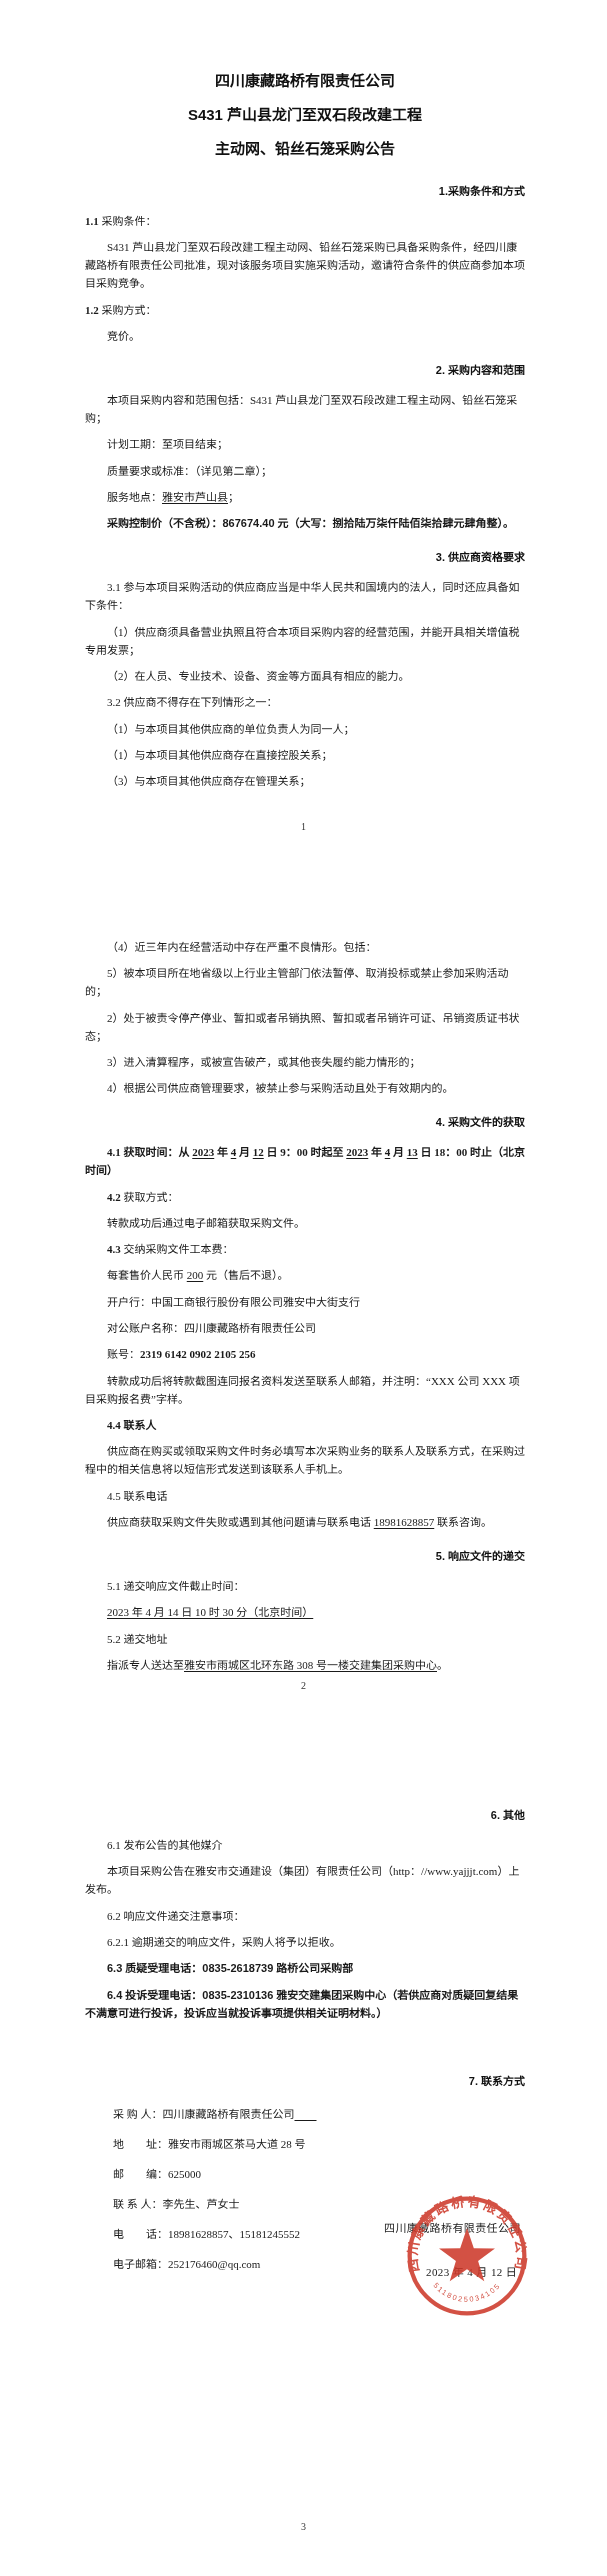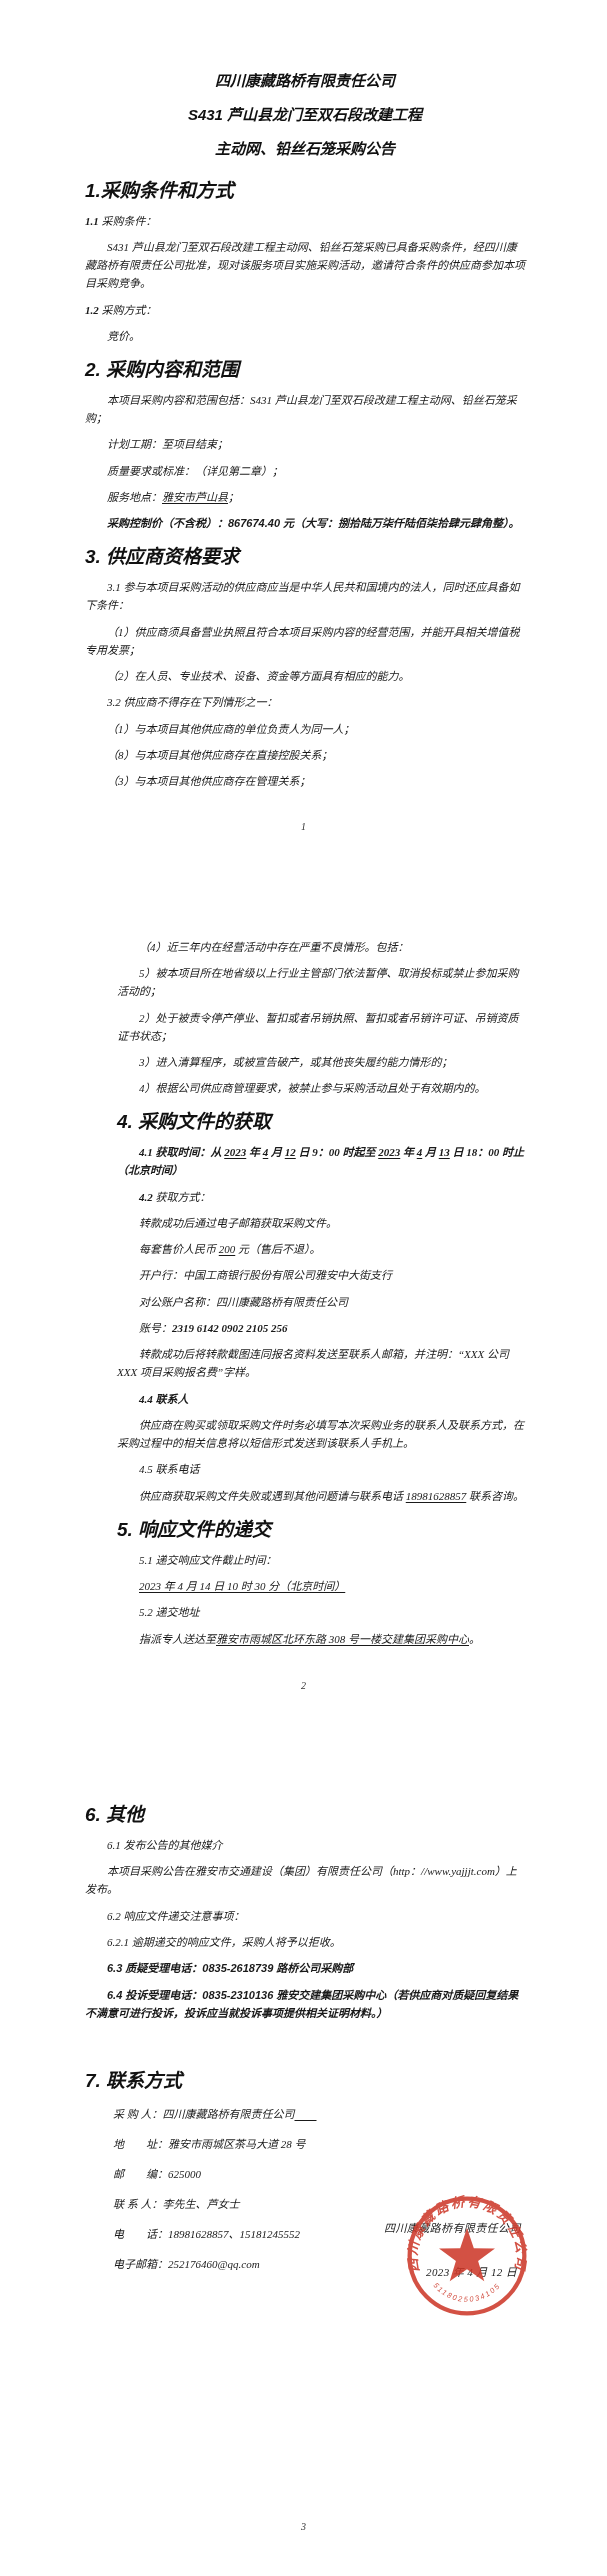--- a/index.html
+++ b/index.html
@@ -1,38 +1,37 @@
 <!DOCTYPE html>
 <html lang="zh-CN" style="font-size:12px"><head>
 <meta charset="utf-8">
 <style>
   html,body{margin:0;padding:0;background:#ffffff;}
   .doc{
     width:607px;margin:0 auto;background:#14532d;
     font-family:"Liberation Serif","DejaVu Serif",serif;
     color:#1a1a1a;
-    font-style:italic;
   }
   .pg{position:relative;width:607px;overflow:hidden;background:#ffffff;}
   .pg1{height:859px;}
   .pg2{height:858px;}
   .pg3{height:859px;}
   .content{padding:0 82px 0 85px;}
   .pg1 .content{padding-top:64px;}
-  .pg2 .content{padding-top:79px;margin-left:32px;}
+  .pg2 .content{padding-top:79px;}
   .pg3 .content{padding-top:73px;}
 
   .title-line{
     text-align:center;font-family:"Liberation Sans","DejaVu Sans",sans-serif;
     font-weight:bold;font-size:15px;line-height:34px;color:#111;
   }
   h2.sec{
     font-family:"Liberation Sans","DejaVu Sans",sans-serif;
-    font-size:19px;font-weight:bold;color:#111;
-    margin:15px 0 10.6px 0;line-height:20.5px;
+    font-size:11px;font-weight:bold;color:#111;
+    margin:15px 0 10.6px 0;line-height:20.5px;text-align:right;
   }
   p{font-size:11px;line-height:18px;margin:0 0 8.3px 0;color:#1a1a1a;}
   p.ind{text-indent:2em;}
   p.noind{text-indent:0;}
   .boldline{font-weight:bold;font-family:"Liberation Sans","DejaVu Sans",sans-serif;}
   .uline{text-decoration:underline;text-underline-offset:2.3px;}
   span.b{font-weight:bold;}
   span.u{text-decoration:underline;text-underline-offset:2.3px;}
 
   .contact p{line-height:24px;margin:6px;}
@@ -78,38 +77,39 @@
       <p class="ind">质量要求或标准：（详见第二章）；</p>
       <p class="ind"><span>服务地点：</span><span class="u">雅安市芦山县</span><span>；</span></p>
       <p class="ind boldline">采购控制价（不含税）：867674.40 元（大写：捌拾陆万柒仟陆佰柒拾肆元肆角整）。</p>
 
       <h2 class="sec">3. 供应商资格要求</h2>
       <p class="ind">3.1 参与本项目采购活动的供应商应当是中华人民共和国境内的法人，同时还应具备如下条件：</p>
       <p class="ind">（1）供应商须具备营业执照且符合本项目采购内容的经营范围，并能开具相关增值税专用发票；</p>
       <p class="ind">（2）在人员、专业技术、设备、资金等方面具有相应的能力。</p>
       <p class="ind">3.2 供应商不得存在下列情形之一：</p>
       <p class="ind">（1）与本项目其他供应商的单位负责人为同一人；</p>
-      <p class="ind">（8）与本项目其他供应商存在直接控股关系；</p>
+      <p class="ind">（1）与本项目其他供应商存在直接控股关系；</p>
       <p class="ind">（3）与本项目其他供应商存在管理关系；</p>
     </div>
     <div class="pgnum">1</div>
   </div>
 
   <div class="pg pg2">
     <div class="content">
       <p class="ind">（4）近三年内在经营活动中存在严重不良情形。包括：</p>
       <p class="ind">5）被本项目所在地省级以上行业主管部门依法暂停、取消投标或禁止参加采购活动的；</p>
       <p class="ind">2）处于被责令停产停业、暂扣或者吊销执照、暂扣或者吊销许可证、吊销资质证书状态；</p>
       <p class="ind">3）进入清算程序，或被宣告破产，或其他丧失履约能力情形的；</p>
       <p class="ind">4）根据公司供应商管理要求，被禁止参与采购活动且处于有效期内的。</p>
 
       <h2 class="sec">4. 采购文件的获取</h2>
       <p class="ind"><span class="b">4.1 获取时间：从 </span><span class="b u">2023</span><span class="b"> 年 </span><span class="b u">4</span><span class="b"> 月 </span><span class="b u">12</span><span class="b"> 日 9：00 时起至 </span><span class="b u">2023</span><span class="b"> 年 </span><span class="b u">4</span><span class="b"> 月 </span><span class="b u">13</span><span class="b"> 日 18：00 时止（北京时间）</span></p>
       <p class="ind"><span class="b">4.2 </span><span>获取方式：</span></p>
       <p class="ind">转款成功后通过电子邮箱获取采购文件。</p>
+      <p class="ind"><span class="b">4.3 </span><span>交纳采购文件工本费：</span></p>
       <p class="ind"><span>每套售价人民币 </span><span class="u">200</span><span> 元（售后不退）。</span></p>
       <p class="ind">开户行：中国工商银行股份有限公司雅安中大街支行</p>
       <p class="ind">对公账户名称：四川康藏路桥有限责任公司</p>
       <p class="ind"><span>账号：</span><span class="b">2319 6142 0902 2105 256</span></p>
       <p class="ind">转款成功后将转款截图连同报名资料发送至联系人邮箱，并注明：“XXX 公司 XXX 项目采购报名费”字样。</p>
       <p class="ind"><span class="b">4.4 </span><span class="b">联系人</span></p>
       <p class="ind">供应商在购买或领取采购文件时务必填写本次采购业务的联系人及联系方式，在采购过程中的相关信息将以短信形式发送到该联系人手机上。</p>
       <p class="ind">4.5 联系电话</p>
       <p class="ind"><span>供应商获取采购文件失败或遇到其他问题请与联系电话 </span><span class="u">18981628857</span><span> 联系咨询。</span></p>
 

